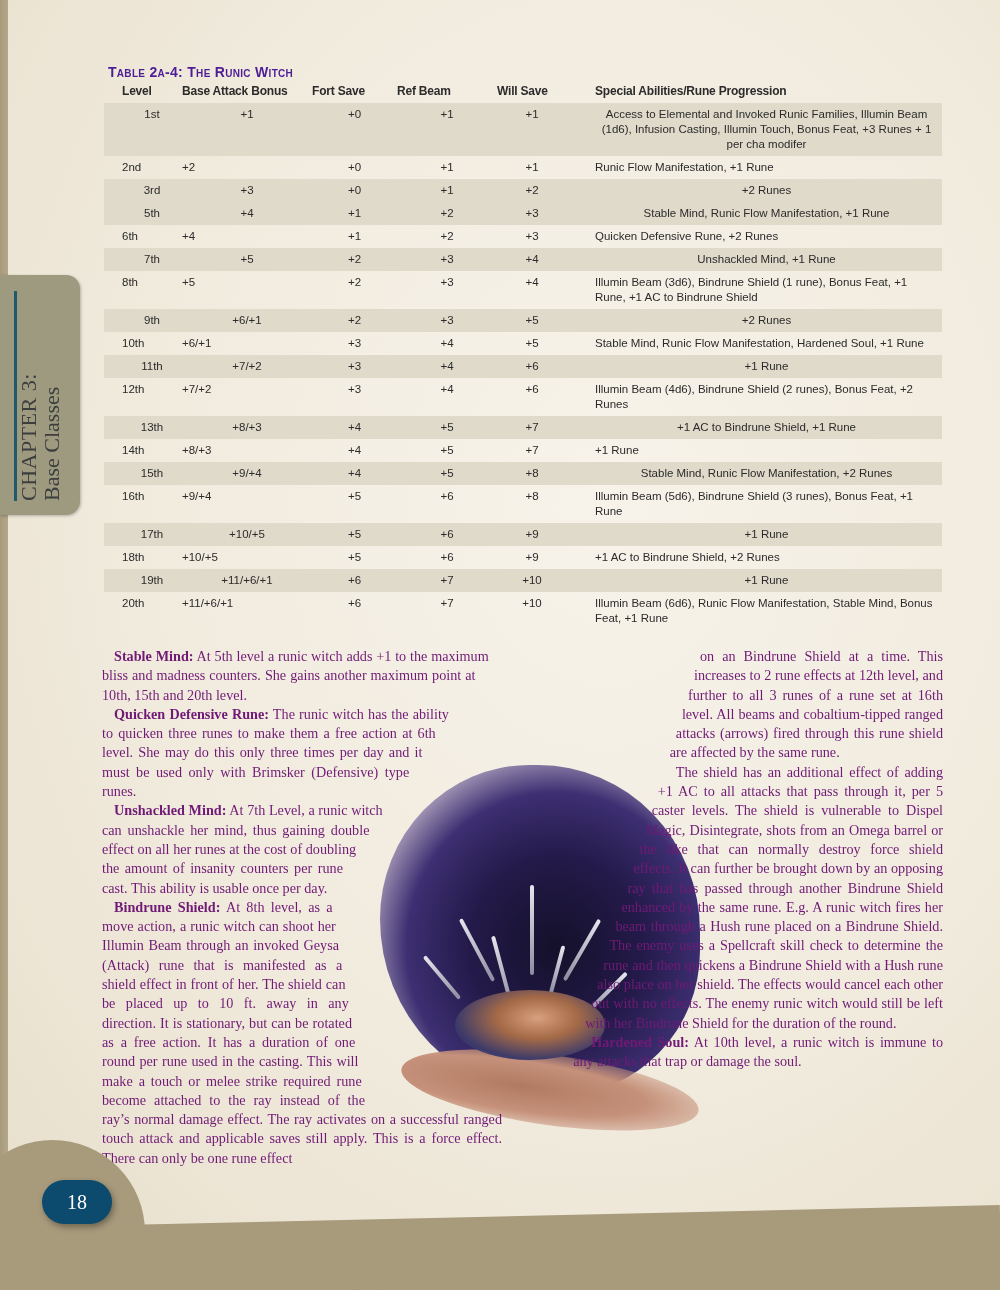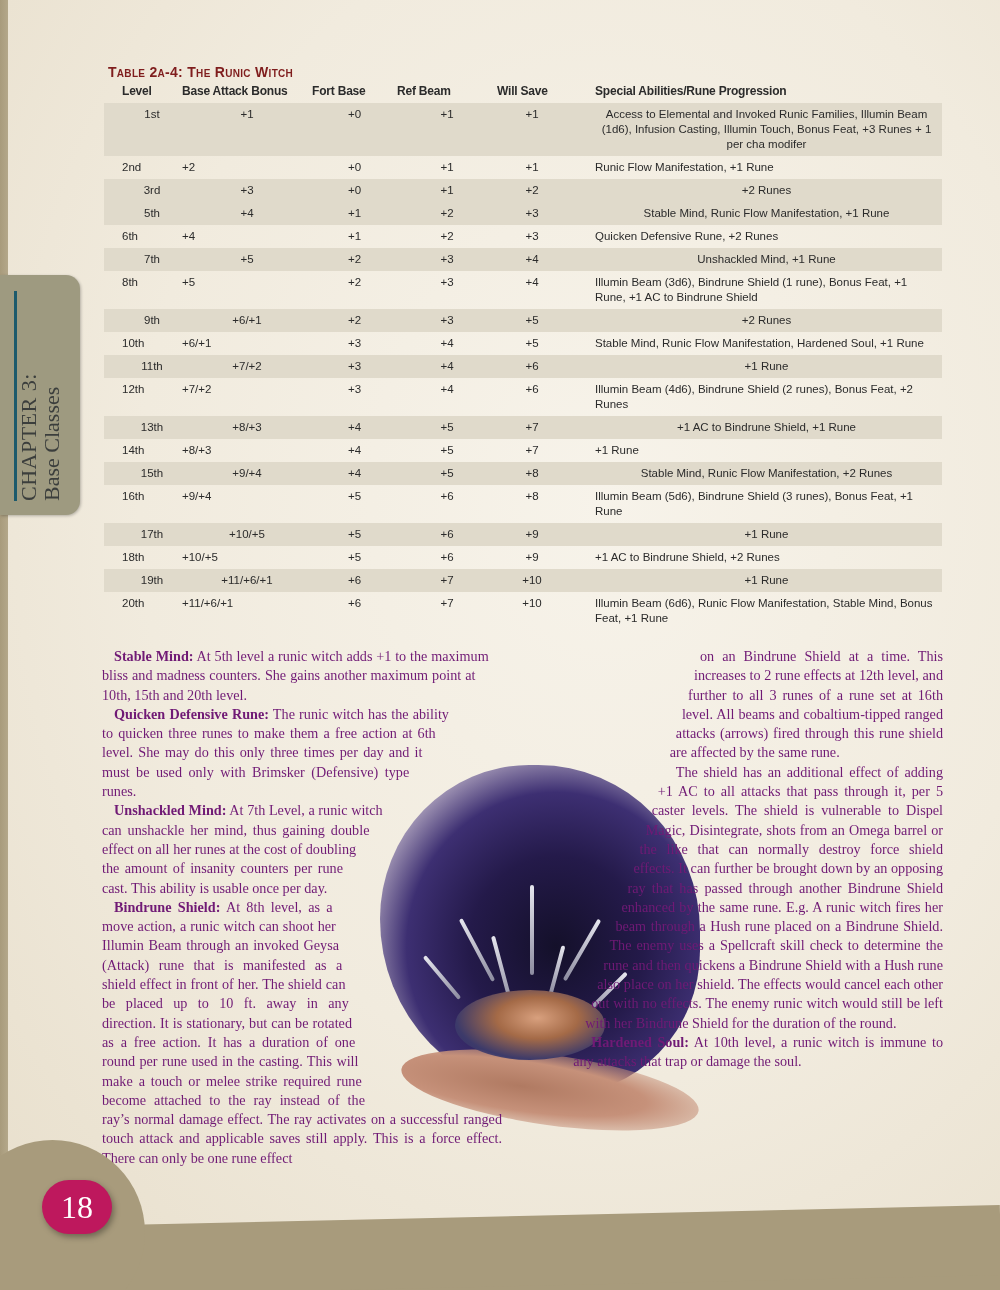--- a/index.html
+++ b/index.html
@@ -34,30 +34,30 @@
   .chapter-tab .rot .line1 {
     font-size: 22px; letter-spacing: 0.5px; line-height: 24px;
     border-top: 3px solid #1c5a6c; padding-top: 0; display:block;
   }
   .chapter-tab .rot .line2 { font-size: 22px; line-height: 22px; display:block; }
   .page-circle {
     position: absolute; left: -40px; top: 1140px; width: 185px; height: 185px;
     border-radius: 50%; background: #a89b7c;
   }
   .page-number {
-    position: absolute; left: 42px; top: 1180px; width: 70px; height: 54px;
-    border-radius: 27px; background: #be185d; color: #fff;
-    font-family: "Liberation Serif", serif; font-size: 32px;
+    position: absolute; left: 42px; top: 1180px; width: 70px; height: 44px;
+    border-radius: 27px; background: #0c4a6e; color: #fff;
+    font-family: "Liberation Serif", serif; font-size: 20px;
     display: flex; align-items: center; justify-content: center;
     box-shadow: 2px 3px 6px rgba(0,0,0,0.35);
   }
   .table-title {
     position: absolute; left: 108px; top: 64px;
     font-family: "Liberation Sans", sans-serif; font-weight: bold; font-size: 14px;
-    color: #7f1d1d; font-variant: small-caps; letter-spacing: 0.3px;
+    color: #4c1d95; font-variant: small-caps; letter-spacing: 0.3px;
   }
   table.prog {
     position: absolute; left: 104px; top: 80px; width: 838px;
     border-collapse: collapse; font-family: "Liberation Sans", sans-serif;
     font-size: 11.5px; color: #2b2b2b;
   }
   table.prog th {
     font-weight: bold; font-size: 12px; text-align: left; height: 22px; padding: 0;
     letter-spacing: -0.2px;
   }
@@ -124,21 +124,21 @@
   </div>
 </div>
 
 <div class="table-title">Table 2a-4: The Runic Witch</div>
 
 <table class="prog">
   <thead>
     <tr>
       <th class="c-lvl">Level</th>
       <th class="c-bab">Base Attack Bonus</th>
-      <th class="c-fort">Fort Base</th>
+      <th class="c-fort">Fort Save</th>
       <th class="c-ref">Ref Beam</th>
       <th class="c-will">Will Save</th>
       <th class="c-spec">Special Abilities/Rune Progression</th>
     </tr>
   </thead>
   <tbody id="tbody">
       <tr class="row shade">
         <td class="c-lvl">1st</td>
         <td class="c-bab">+1</td>
         <td class="c-fort">+0</td>

